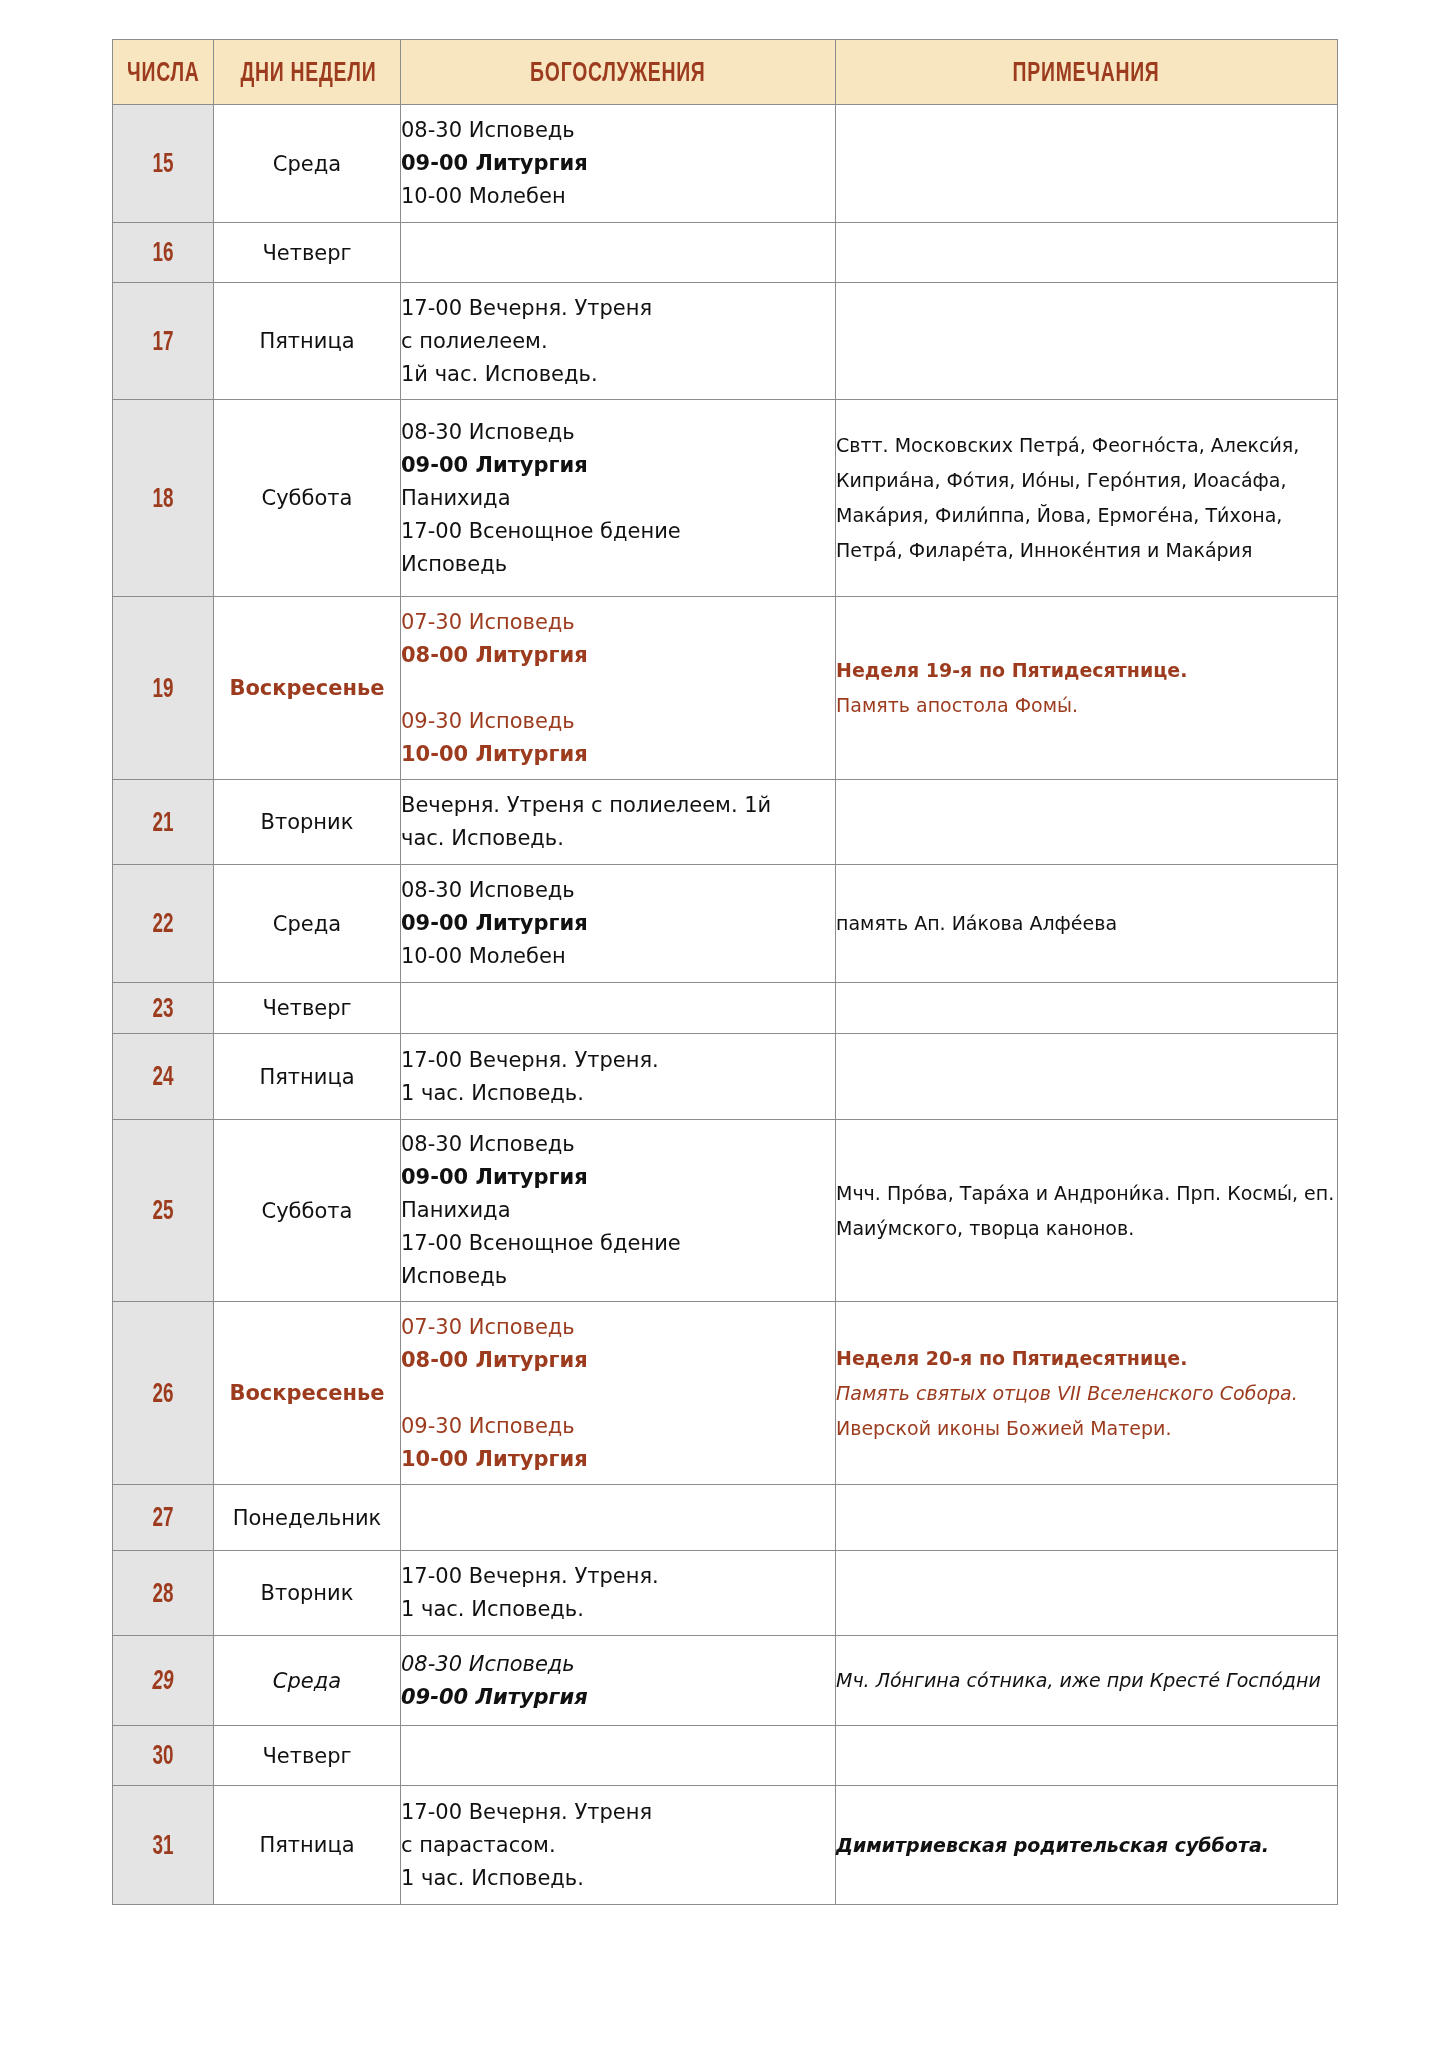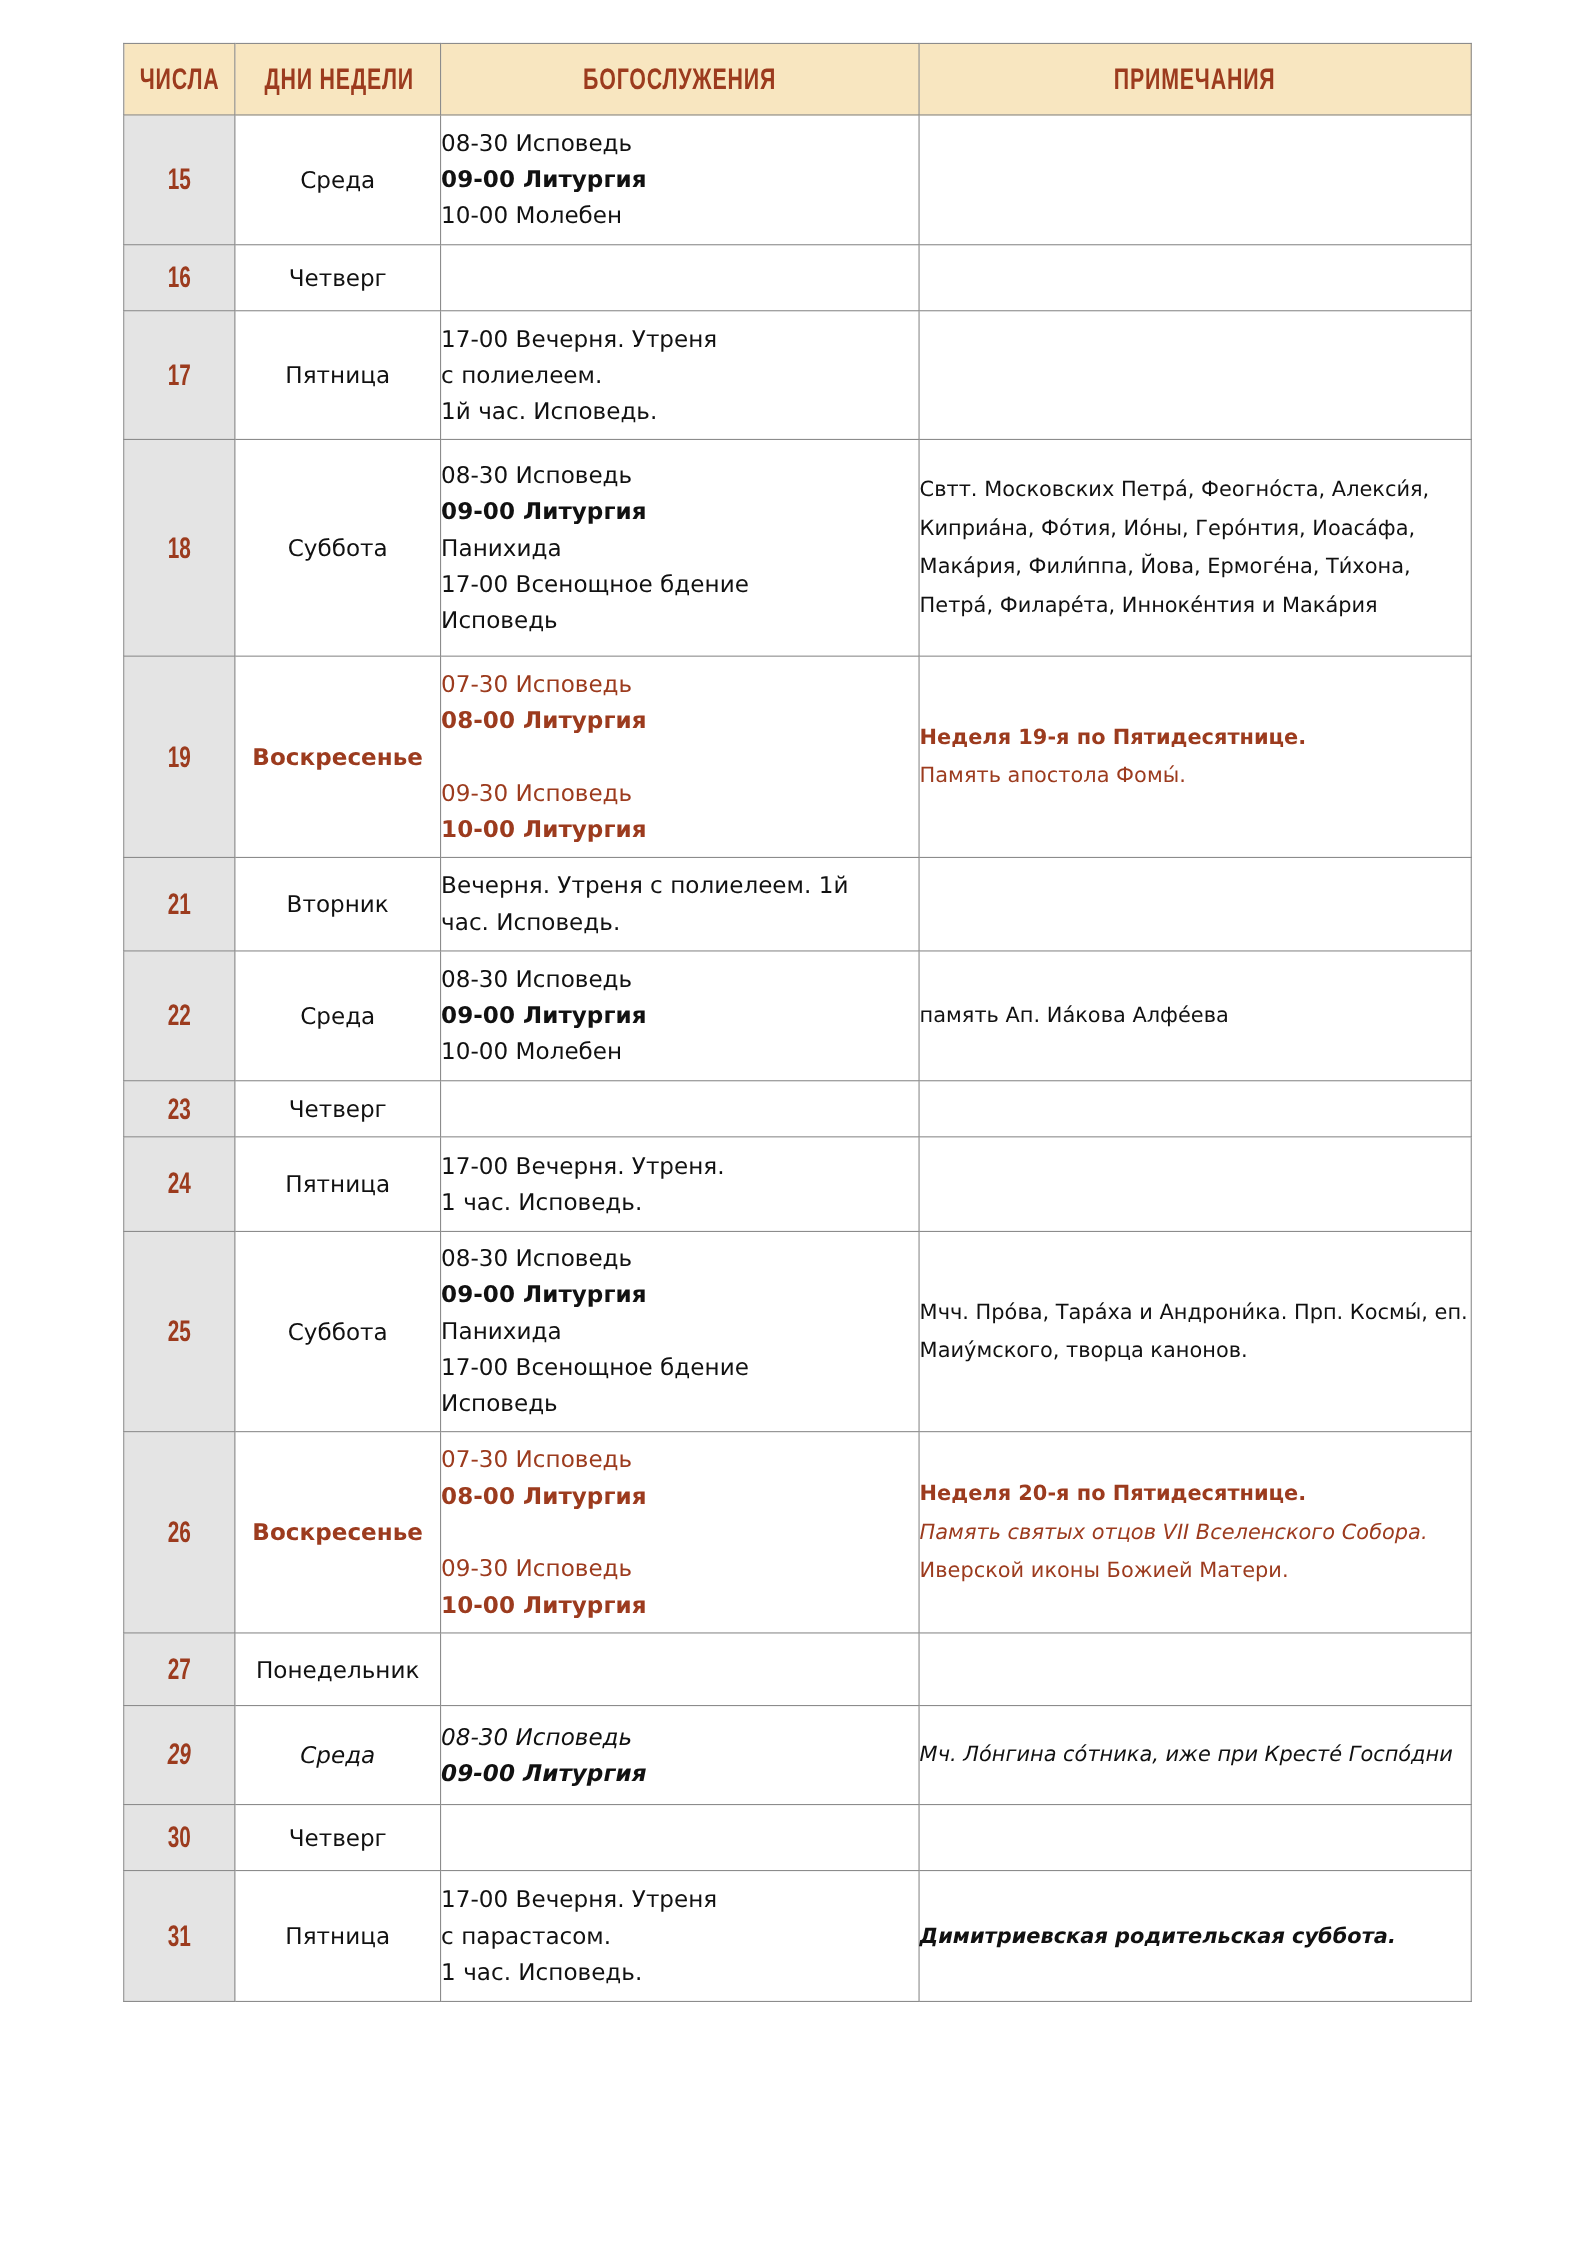--- a/index.html
+++ b/index.html
@@ -173,20 +173,29 @@
           <span class="line bold">10-00 Литургия</span>
         </td>
         <td class="note red"><span class="seg bold block">Неделя 20-я по Пятидесятнице.</span><span class="seg italic">Память святых отцов VII Вселенского Собора.</span><span class="seg"> Иверской иконы Божией Матери.</span></td>
       </tr>
       <tr style="height: 66px;">
         <td class="num"><span class="num-text">27</span></td>
         <td class="day"><span>Понедельник</span></td>
         <td class="svc"></td>
         <td class="note"></td>
       </tr>
+      <tr style="height: 85px;">
+        <td class="num"><span class="num-text">28</span></td>
+        <td class="day"><span>Вторник</span></td>
+        <td class="svc">
+          <span class="line">17-00 Вечерня. Утреня.</span>
+          <span class="line">1 час. Исповедь.</span>
+        </td>
+        <td class="note"></td>
+      </tr>
       <tr style="height: 90px; font-style: italic;">
         <td class="num"><span class="num-text">29</span></td>
         <td class="day"><span>Среда</span></td>
         <td class="svc">
           <span class="line">08-30 Исповедь</span>
           <span class="line bold">09-00 Литургия</span>
         </td>
         <td class="note"><span class="seg">Мч. Ло́нгина со́тника, иже при Кресте́ Госпо́дни</span></td>
       </tr>
       <tr style="height: 60px;">

